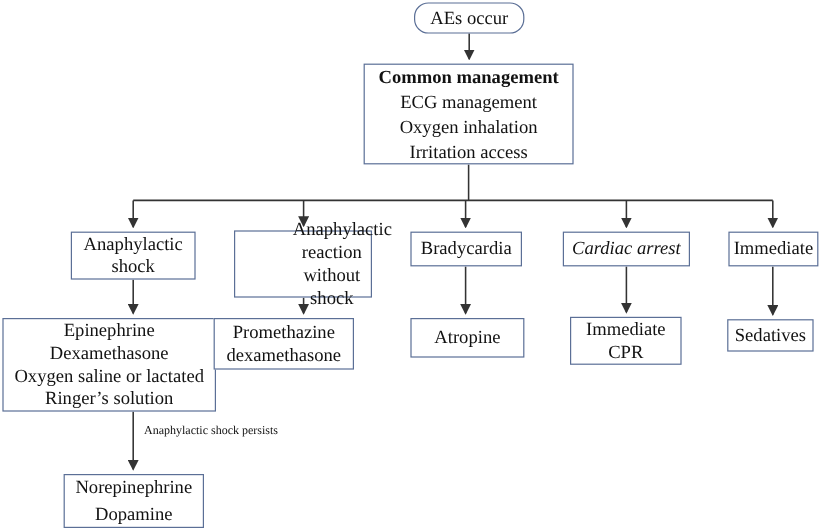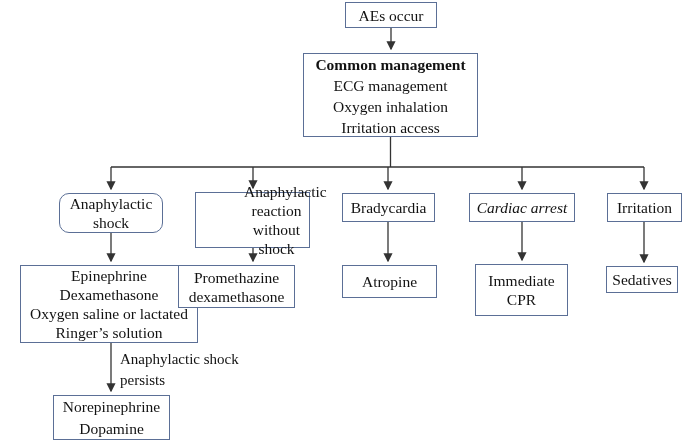--- a/index.html
+++ b/index.html
@@ -41,21 +41,21 @@
     text-align: center;
     font-size: 15.5px;
     line-height: 19px;
   }
   .node .line { width: 100%; }
   .bold { font-weight: bold; }
   .lh21 { line-height: 21px; justify-content: space-between; }
   .edge-label {
     position: absolute;
     z-index: 2;
-    font-size: 15px;
+    font-size: 10px;
     line-height: 21px;
     text-align: left;
   }
 </style>
 </head>
 <body>
 
 <div class="canvas">
 
   <svg class="connector-layer" viewBox="0 0 685 442" xmlns="http://www.w3.org/2000/svg">
@@ -78,67 +78,67 @@
 
     <path class="edge" d="M111,233 V261" marker-end="url(#arrow)"></path>
     <path class="edge" d="M253,248 V261" marker-end="url(#arrow)"></path>
     <path class="edge" d="M388,222 V261" marker-end="url(#arrow)"></path>
     <path class="edge" d="M522,222 V260" marker-end="url(#arrow)"></path>
     <path class="edge" d="M644,222 V262" marker-end="url(#arrow)"></path>
 
     <path class="edge" d="M111,343 V391" marker-end="url(#arrow)"></path>
   </svg>
 
-  <div class="node" style="left:345px; top:2px; width:92px; height:26px;">
+  <div class="node" style="left:345px; top:2px; width:92px; height:26px;border-radius:12px;">
     <div class="line">AEs occur</div>
   </div>
 
   <div class="node lh21" style="left:303px; top:53px; width:175px; height:84px;">
     <div class="line bold lh21">Common management</div>
     <div class="line lh21">ECG management</div>
     <div class="line lh21">Oxygen inhalation</div>
     <div class="line lh21">Irritation access</div>
   </div>
 
-  <div class="node" style="left:59px; top:193px; width:104px; height:40px;border-radius:10px;">
+  <div class="node" style="left:59px; top:193px; width:104px; height:40px;">
     <div class="line">Anaphylactic shock</div>
   </div>
 
   <div class="node" style="left:195px; top:192px; width:115px; height:56px;padding-left:48px;">
     <div class="line">Anaphylactic reaction without shock</div>
   </div>
 
   <div class="node" style="left:342px; top:193px; width:93px; height:29px;">
     <div class="line">Bradycardia</div>
   </div>
 
   <div class="node" style="left:469px; top:193px; width:106px; height:29px;font-style:italic;">
     <div class="line">Cardiac arrest</div>
   </div>
 
   <div class="node" style="left:607px; top:193px; width:75px; height:29px;">
-    <div class="line">Irritation</div>
+    <div class="line">Immediate</div>
   </div>
 
-  <div class="node" style="left:20px; top:265px; width:178px; height:78px;">
+  <div class="node" style="left:2px; top:265px; width:178px; height:78px;">
     <div class="line">Epinephrine</div>
     <div class="line">Dexamethasone</div>
     <div class="line">Oxygen saline or lactated</div>
     <div class="line">Ringer’s solution</div>
   </div>
 
   <div class="node" style="left:178px; top:265px; width:117px; height:43px;">
     <div class="line">Promethazine dexamethasone</div>
   </div>
 
   <div class="node" style="left:342px; top:265px; width:95px; height:33px;">
     <div class="line">Atropine</div>
   </div>
 
-  <div class="node" style="left:475px; top:264px; width:93px; height:52px;">
+  <div class="node" style="left:475px; top:264px; width:93px; height:40px;">
     <div class="line">Immediate CPR</div>
   </div>
 
   <div class="node" style="left:606px; top:266px; width:72px; height:27px;">
     <div class="line">Sedatives</div>
   </div>
 
   <div class="node lh21" style="left:53px; top:395px; width:117px; height:45px;">
     <div class="line lh21">Norepinephrine</div>
     <div class="line lh21">Dopamine</div>

